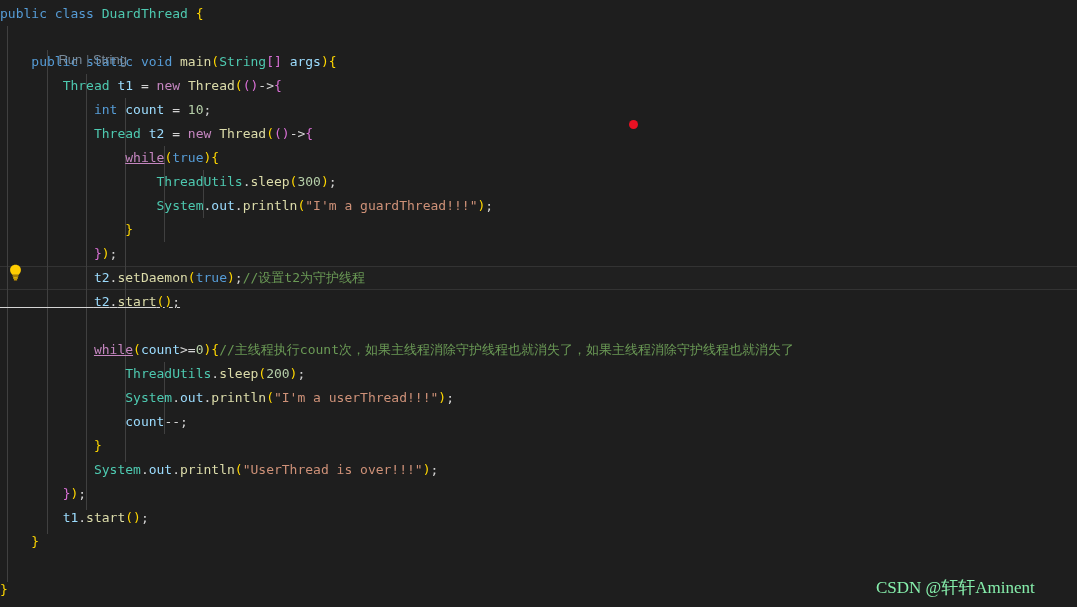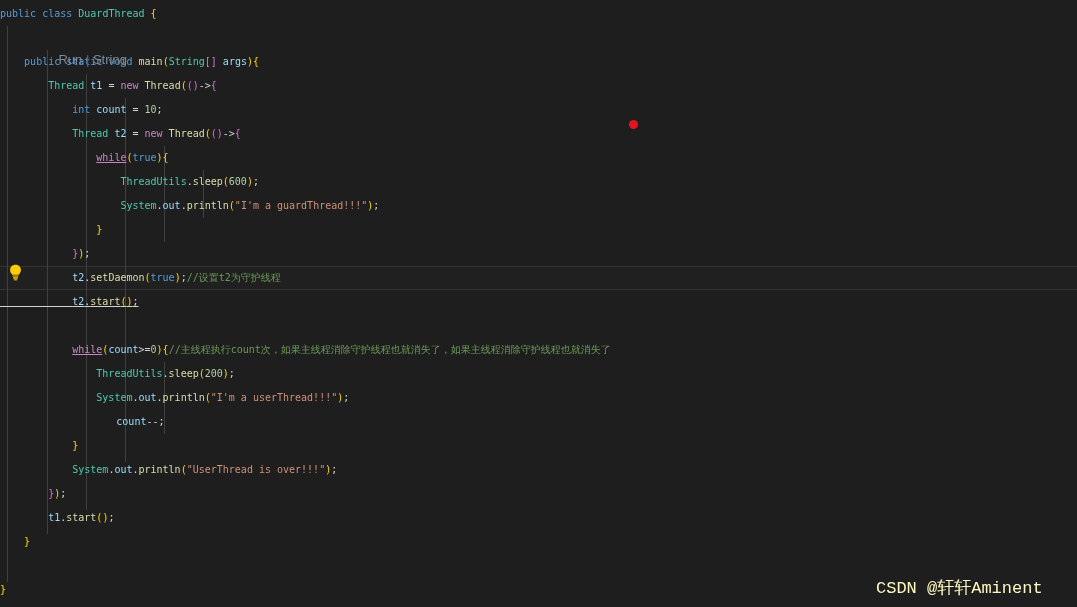--- a/index.html
+++ b/index.html
@@ -27,21 +27,21 @@
     background: #404040;
     top: 0;
   }
   
   .line {
     position: absolute;
     left: 0;
     height: 24px;
     line-height: 24px;
     white-space: pre;
-    font-size: 10px;
+    font-size: 13px;
     font-family: "DejaVu Sans Mono", "Liberation Mono", monospace;
     letter-spacing: 0px;
     color: #d4d4d4;
   }
   .line .pad { color: transparent; }
 
   
   .kw      { color: #569cd6; }  
   .kw2     { color: #c586c0; }  
   .type    { color: #4ec9b0; }  
@@ -90,23 +90,23 @@
     position: absolute;
     width: 9px;
     height: 9px;
     border-radius: 50%;
     background: #e81123;
   }
 
   
   #watermark {
     position: absolute;
-    font-family: Liberation Mono, monospace;
+    font-family: Liberation Serif, serif;
     font-size: 17px;
-    color: #fef9c3;
+    color: #86efac;
     white-space: pre;
   }
 </style>
 </head>
 <body>
 
 <div id="editor">
 
   <div id="current-line" style="top: 266px; height: 24px;"></div>
 
@@ -120,31 +120,31 @@
       <div class="guide" style="left: 164px; top: 362px; height: 72px;"></div>
     </div>
 
   <div id="code-lines">
       <div class="line" style="top: 2px; left: 0px;"><span class="kw">public</span><span class="punc"> </span><span class="kw">class</span><span class="punc"> </span><span class="type">DuardThread</span><span class="punc"> </span><span class="paren1">{</span></div>
       <div class="line" style="top: 50px; left: 0px;"><span class="pad">    </span><span class="kw">public</span><span class="punc"> </span><span class="kw">static</span><span class="punc"> </span><span class="kw">void</span><span class="punc"> </span><span class="fn">main</span><span class="paren1">(</span><span class="type">String</span><span class="paren2">[]</span><span class="punc"> </span><span class="var">args</span><span class="paren1">)</span><span class="paren1">{</span></div>
       <div class="line" style="top: 74px; left: 0px;"><span class="pad">        </span><span class="type">Thread</span><span class="punc"> </span><span class="var">t1</span><span class="punc"> = </span><span class="kw2">new</span><span class="punc"> </span><span class="fn">Thread</span><span class="paren1">(</span><span class="paren2">()</span><span class="punc">-&gt;</span><span class="paren2">{</span></div>
       <div class="line" style="top: 98px; left: 0px;"><span class="pad">            </span><span class="kw">int</span><span class="punc"> </span><span class="var">count</span><span class="punc"> = </span><span class="num">10</span><span class="punc">;</span></div>
       <div class="line" style="top: 122px; left: 0px;"><span class="pad">            </span><span class="type">Thread</span><span class="punc"> </span><span class="var">t2</span><span class="punc"> = </span><span class="kw2">new</span><span class="punc"> </span><span class="fn">Thread</span><span class="paren1">(</span><span class="paren2">()</span><span class="punc">-&gt;</span><span class="paren2">{</span></div>
       <div class="line" style="top: 146px; left: 0px;"><span class="pad">                </span><span class="ctl">while</span><span class="paren1">(</span><span class="kw">true</span><span class="paren1">)</span><span class="paren1">{</span></div>
-      <div class="line" style="top: 170px; left: 0px;"><span class="pad">                    </span><span class="type">ThreadUtils</span><span class="punc">.</span><span class="fn">sleep</span><span class="paren1">(</span><span class="num">600</span><span class="paren1">)</span><span class="punc">;</span></div>
+      <div class="line" style="top: 170px; left: 0px;"><span class="pad">                    </span><span class="type">ThreadUtils</span><span class="punc">.</span><span class="fn">sleep</span><span class="paren1">(</span><span class="num">300</span><span class="paren1">)</span><span class="punc">;</span></div>
       <div class="line" style="top: 194px; left: 0px;"><span class="pad">                    </span><span class="type">System</span><span class="punc">.</span><span class="var">out</span><span class="punc">.</span><span class="fn">println</span><span class="paren1">(</span><span class="str">"I'm a guardThread!!!"</span><span class="paren1">)</span><span class="punc">;</span></div>
       <div class="line" style="top: 218px; left: 0px;"><span class="pad">                </span><span class="paren1">}</span></div>
       <div class="line" style="top: 242px; left: 0px;"><span class="pad">            </span><span class="paren2">}</span><span class="paren1">)</span><span class="punc">;</span></div>
       <div class="line" style="top: 266px; left: 0px;"><span class="pad">            </span><span class="var">t2</span><span class="punc">.</span><span class="fn">setDaemon</span><span class="paren1">(</span><span class="kw">true</span><span class="paren1">)</span><span class="punc">;</span><span class="cmt">//设置t2为守护线程</span></div>
       <div class="line" style="top: 290px; left: 0px; text-decoration: underline;"><span class="pad">            </span><span class="var">t2</span><span class="punc">.</span><span class="fn">start</span><span class="paren1">(</span><span class="paren1">)</span><span class="punc">;</span></div>
       <div class="line" style="top: 314px; left: 0px;"></div>
       <div class="line" style="top: 338px; left: 0px;"><span class="pad">            </span><span class="ctl">while</span><span class="paren1">(</span><span class="var">count</span><span class="punc">&gt;=</span><span class="num">0</span><span class="paren1">)</span><span class="paren1">{</span><span class="cmt">//主线程执行count次，如果主线程消除守护线程也就消失了，如果主线程消除守护线程也就消失了</span></div>
       <div class="line" style="top: 362px; left: 0px;"><span class="pad">                </span><span class="type">ThreadUtils</span><span class="punc">.</span><span class="fn">sleep</span><span class="paren1">(</span><span class="num">200</span><span class="paren1">)</span><span class="punc">;</span></div>
       <div class="line" style="top: 386px; left: 0px;"><span class="pad">                </span><span class="type">System</span><span class="punc">.</span><span class="var">out</span><span class="punc">.</span><span class="fn">println</span><span class="paren1">(</span><span class="str">"I'm a userThread!!!"</span><span class="paren1">)</span><span class="punc">;</span></div>
-      <div class="line" style="top: 410px; left: 0px; margin-left: 20px;"><span class="pad">                </span><span class="var">count</span><span class="punc">--</span><span class="punc">;</span></div>
+      <div class="line" style="top: 410px; left: 0px;"><span class="pad">                </span><span class="var">count</span><span class="punc">--</span><span class="punc">;</span></div>
       <div class="line" style="top: 434px; left: 0px;"><span class="pad">            </span><span class="paren1">}</span></div>
       <div class="line" style="top: 458px; left: 0px;"><span class="pad">            </span><span class="type">System</span><span class="punc">.</span><span class="var">out</span><span class="punc">.</span><span class="fn">println</span><span class="paren1">(</span><span class="str">"UserThread is over!!!"</span><span class="paren1">)</span><span class="punc">;</span></div>
       <div class="line" style="top: 482px; left: 0px;"><span class="pad">        </span><span class="paren2">}</span><span class="paren1">)</span><span class="punc">;</span></div>
       <div class="line" style="top: 506px; left: 0px;"><span class="pad">        </span><span class="var">t1</span><span class="punc">.</span><span class="fn">start</span><span class="paren1">(</span><span class="paren1">)</span><span class="punc">;</span></div>
       <div class="line" style="top: 530px; left: 0px;"><span class="pad">    </span><span class="paren1">}</span></div>
       <div class="line" style="top: 554px; left: 0px;"></div>
       <div class="line" style="top: 578px; left: 0px;"><span class="paren1">}</span></div>
     </div>
 
   <div class="codelens" id="codelens" style="left:44px; top:27px;">

